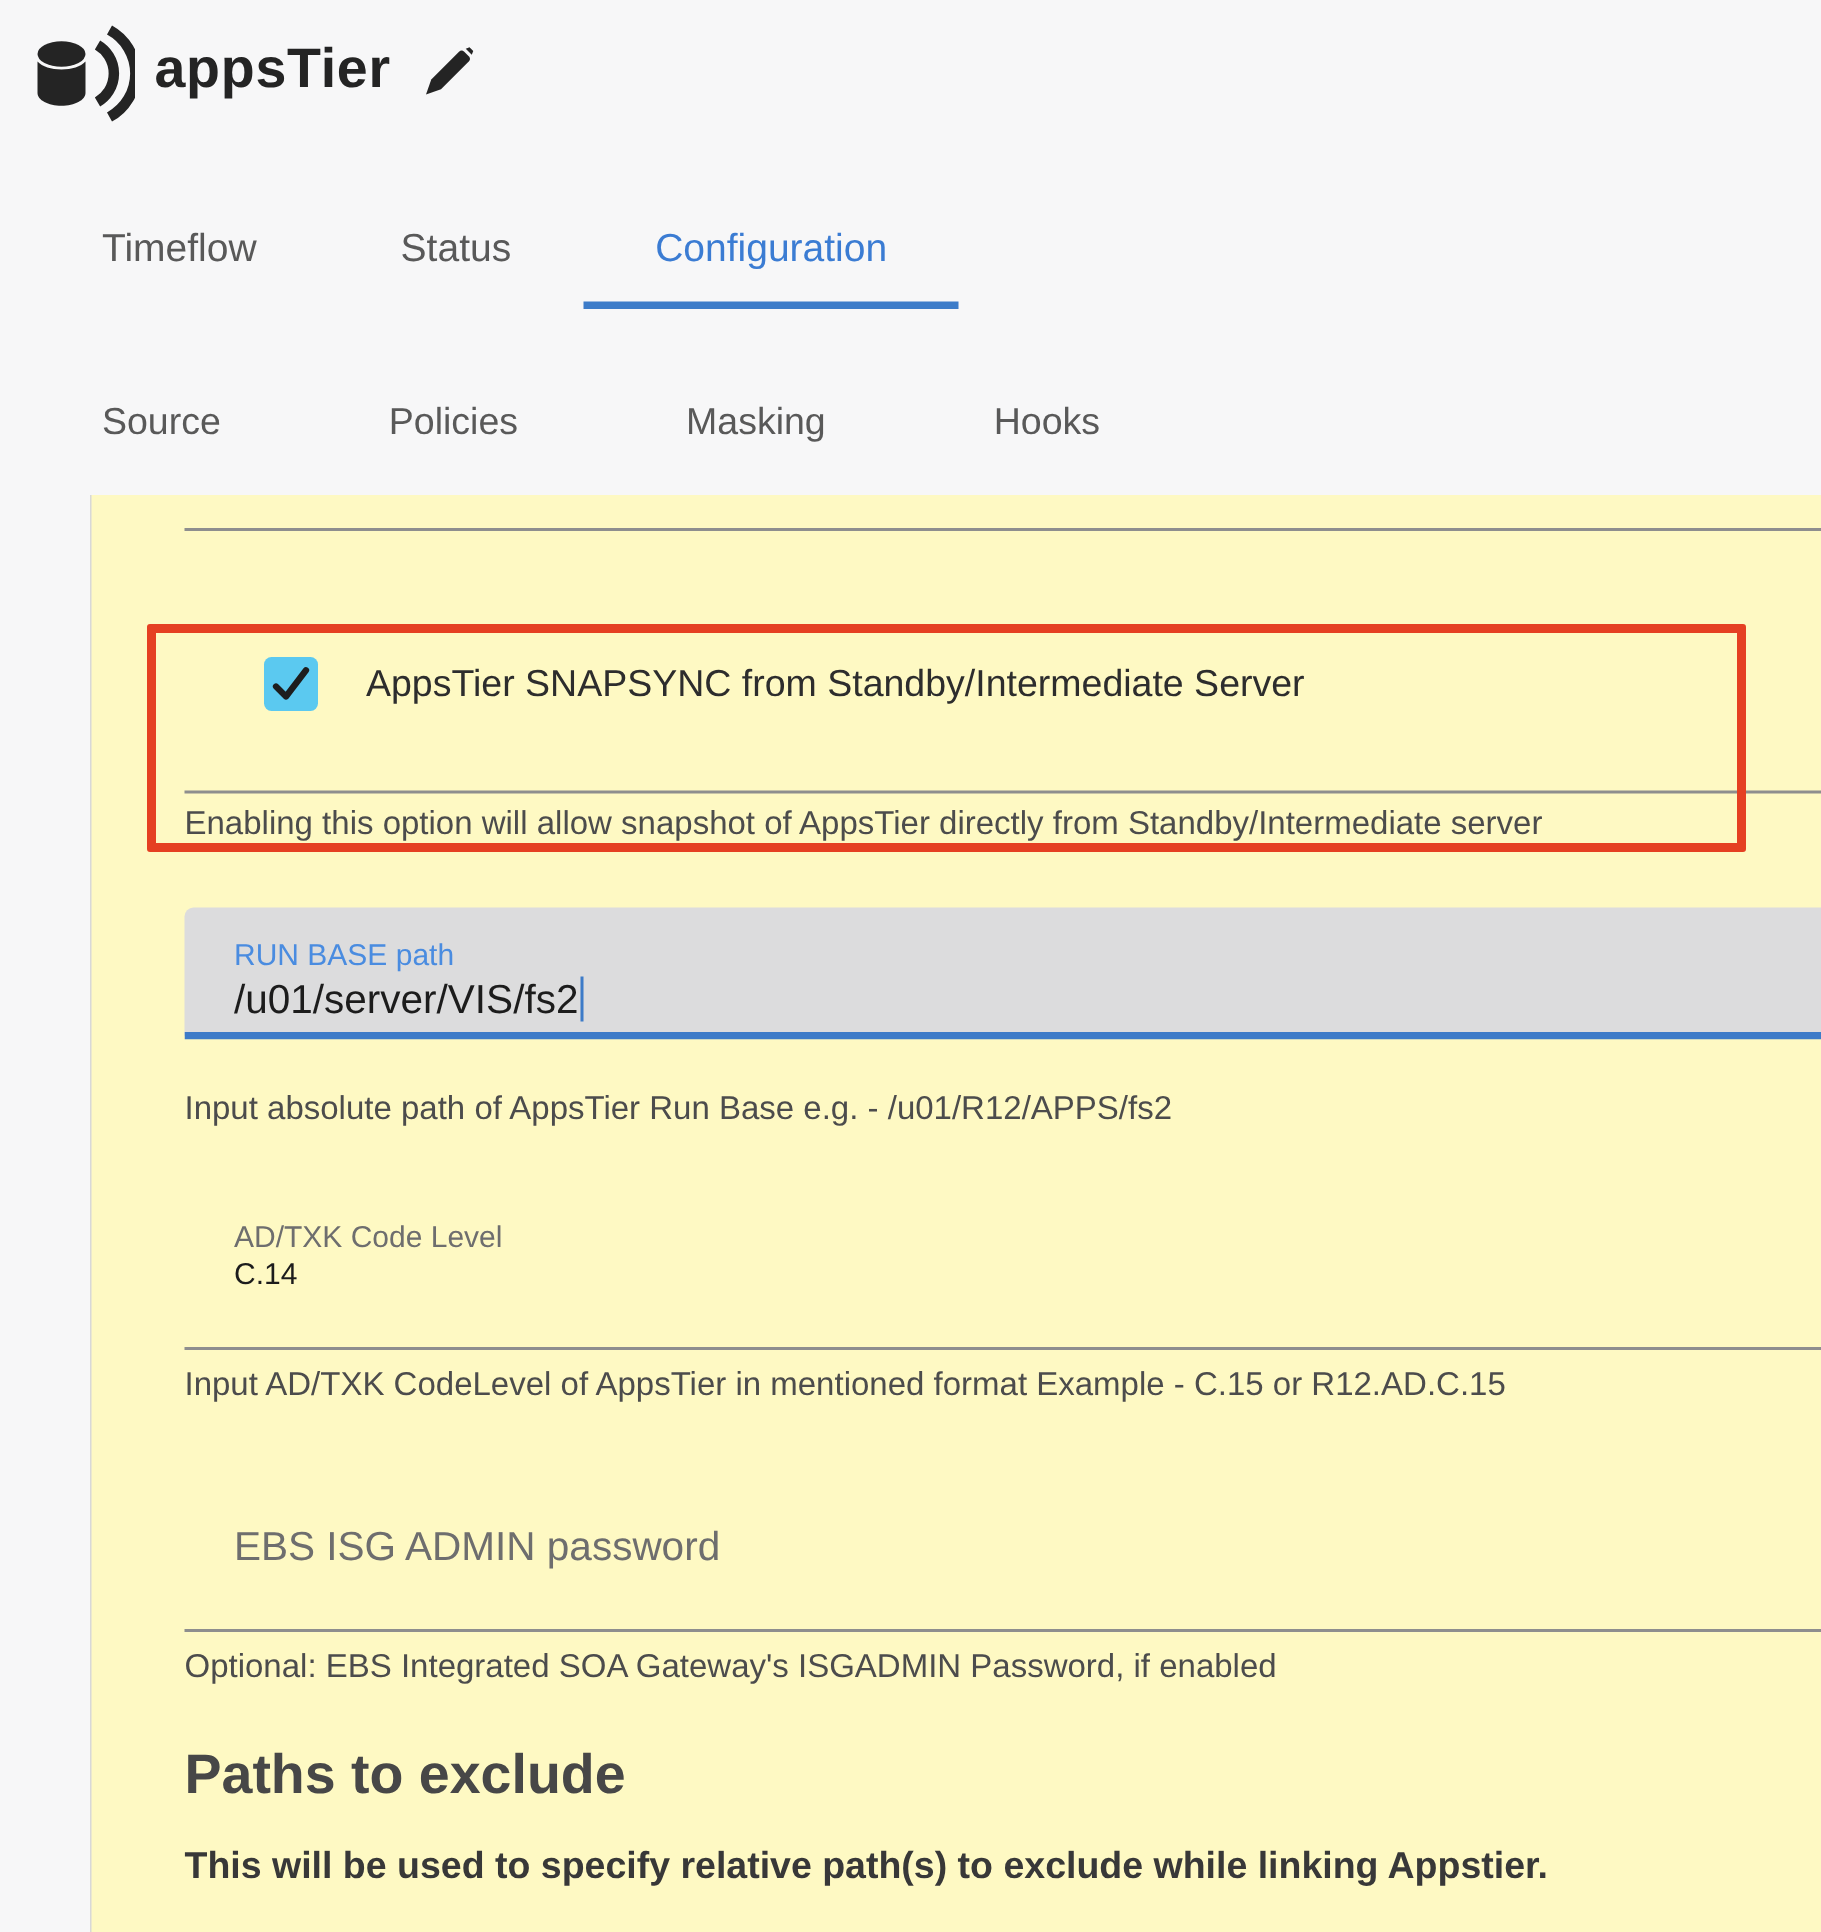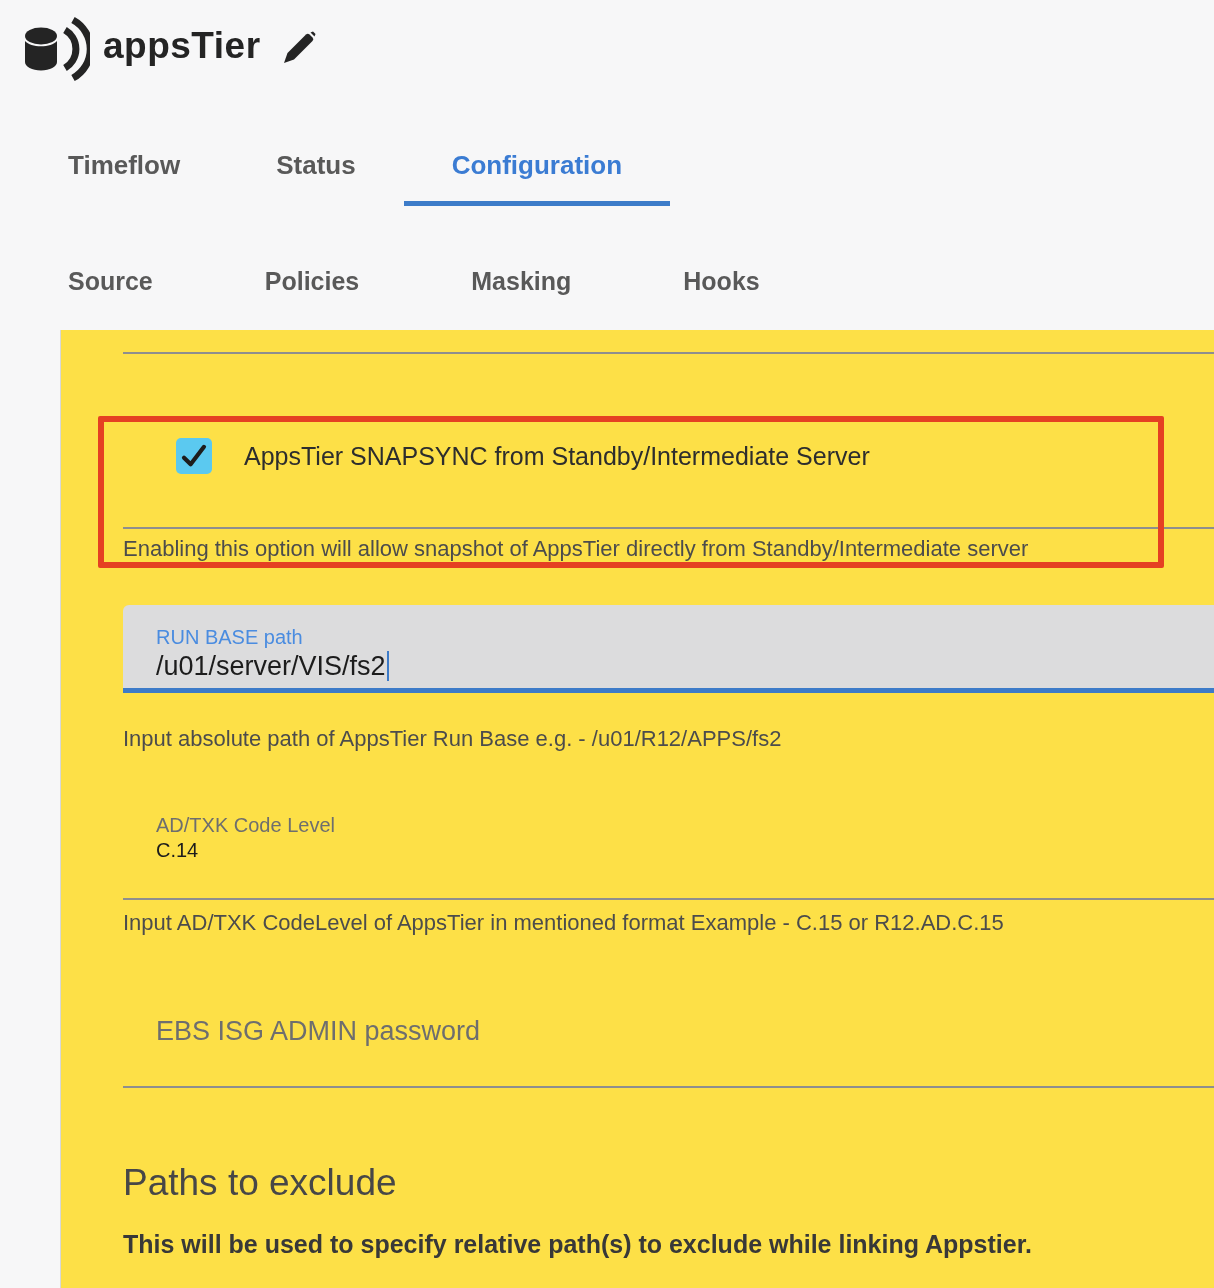--- a/index.html
+++ b/index.html
@@ -20,31 +20,31 @@
     font-size: 37px; font-weight: bold; color: #242424; letter-spacing: 0.5px;
   }
   .pencil-icon { position: absolute; left: 282px; top: 31px; width: 34px; height: 34px; cursor: pointer; }
 
   
   .tab-row { position: absolute; left: 20px; display: flex; }
   .tab-row-main { top: 140px; }
   .tab-row-sub  { top: 256px; gap: 16px; }
   .tab {
     padding: 10px 48px 20px 48px;
-    font-size: 26px; font-weight: bold; color: #595959;
+    font-size: 26px; font-weight: normal; color: #595959;
     border-bottom: 5px solid transparent;
     cursor: pointer; white-space: nowrap;
   }
   .tab-row-sub .tab { padding: 11px 48px 21px 48px; font-size: 25px; }
   .tab.active { color: #3b7cd3; border-bottom-color: #3d7cc9; }
 
   
   .content-panel {
     position: absolute; left: 60px; top: 330px; width: 1154px; height: 958px;
-    background: #fde047; border-left: 1px solid #d8d8d8;
+    background: #fef9c3; border-left: 1px solid #d8d8d8;
   }
   .divider { position: absolute; left: 62px; right: 0; height: 2px; background: #8e8e8e; }
   .helper { position: absolute; left: 62px; font-size: 22px; color: #4c4c4c; white-space: nowrap; }
 
   .divider-top    { top: 22px; }
 
   
   .snapsync-checkbox {
     position: absolute; left: 115px; top: 108px; width: 36px; height: 36px;
     background: #5bc9f0; border-radius: 5px; cursor: pointer;
@@ -99,21 +99,21 @@
   .isg-field { position: absolute; left: 62px; right: 0; top: 660px; height: 96px; cursor: text; }
   .isg-field .field-placeholder {
     position: absolute; left: 33px; top: 26px; font-size: 27px; color: #6e6e6e; white-space: nowrap;
   }
   .divider-isg { top: 756px; }
   .helper-isg  { top: 768px; }
 
   
   .paths-title {
     position: absolute; left: 62px; top: 832px;
-    font-size: 37px; font-weight: normal; color: #474747;
+    font-size: 37px; font-weight: bold; color: #474747;
   }
   .paths-desc {
     position: absolute; left: 62px; top: 900px;
     font-size: 25px; color: #383838; white-space: nowrap; font-weight: bold;
   }
 </style>
 </head>
 <body>
 
 <div class="app-header">
@@ -172,17 +172,18 @@
     <div class="field-label">AD/TXK Code Level</div>
     <div class="field-value">C.14</div>
   </div>
   <div class="divider divider-adtxk"></div>
   <div class="helper helper-adtxk">Input AD/TXK CodeLevel of AppsTier in mentioned format Example - C.15 or R12.AD.C.15</div>
 
   <div class="isg-field">
     <div class="field-placeholder">EBS ISG ADMIN password</div>
   </div>
   <div class="divider divider-isg"></div>
+  <div class="helper helper-isg">Optional: EBS Integrated SOA Gateway's ISGADMIN Password, if enabled</div>
 
   <div class="paths-title">Paths to exclude</div>
   <div class="paths-desc">This will be used to specify relative path(s) to exclude while linking Appstier.</div>
 
 </div>
 
 </body></html>

